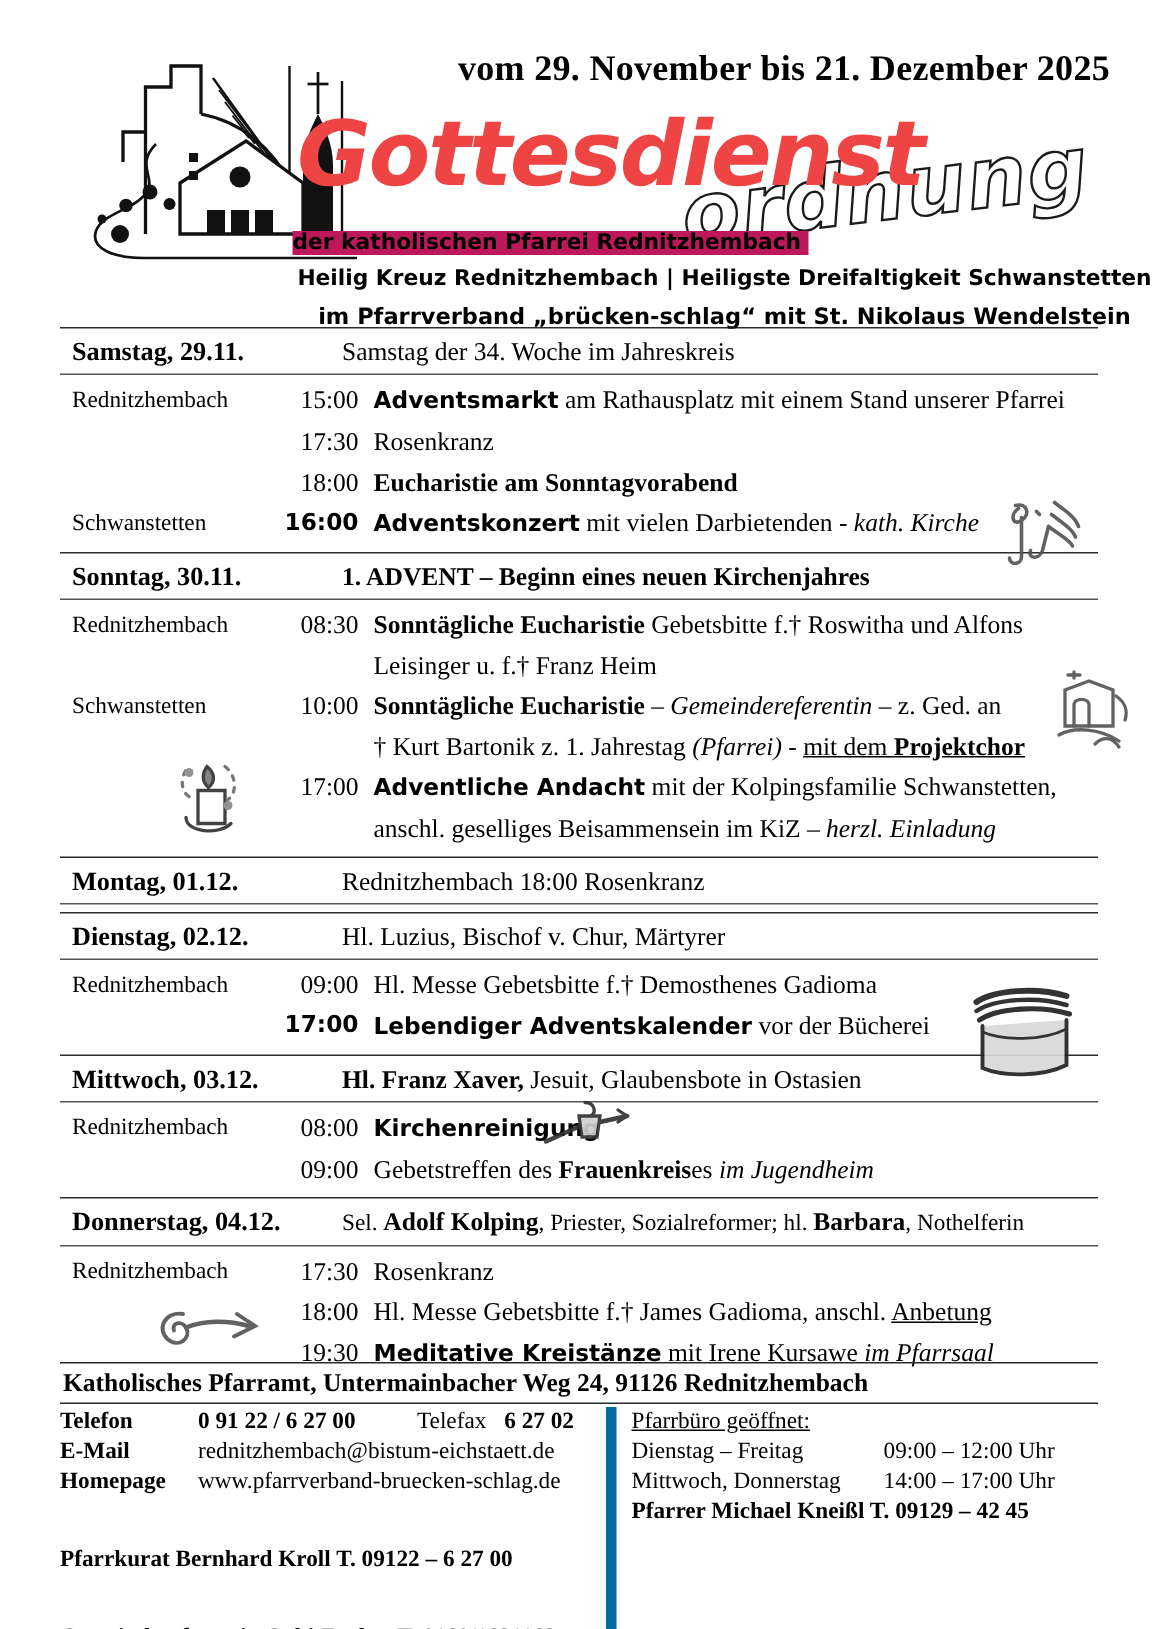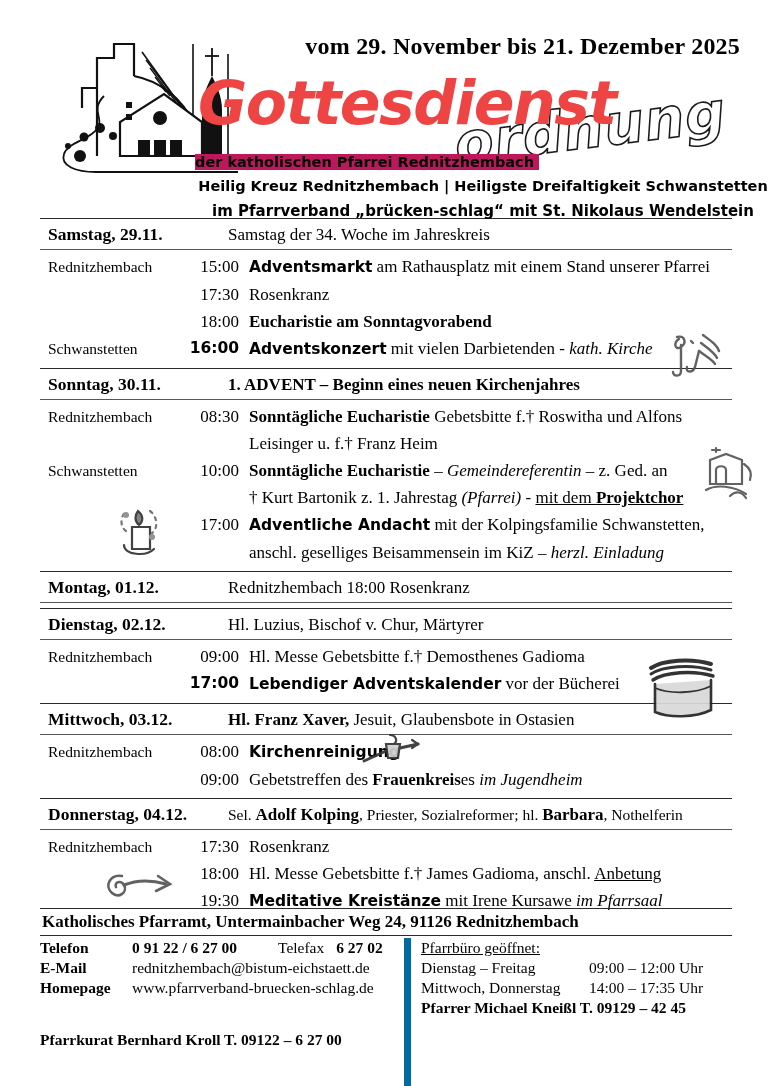--- a/index.html
+++ b/index.html
@@ -522,20 +522,20 @@
         <div class="frow wide">Gemeindereferentin Gabi Zucker   T. 0160/1631162</div>
       </div>
       <div class="fcol-right">
         <div class="office-title">Pfarrbüro geöffnet:</div>
         <div class="frow2">
           <span class="k">Dienstag – Freitag</span>
           <span class="v">09:00 – 12:00 Uhr</span>
         </div>
         <div class="frow2">
           <span class="k">Mittwoch, Donnerstag</span>
-          <span class="v">14:00 – 17:35 Uhr</span>
+          <span class="v">14:00 – 17:00 Uhr</span>
         </div>
         <div class="office-bold">Pfarrer Michael Kneißl   T. 09129 – 42 45</div>
       </div>
     </div>
   </div>
 
 </div>
 
 </body></html>

